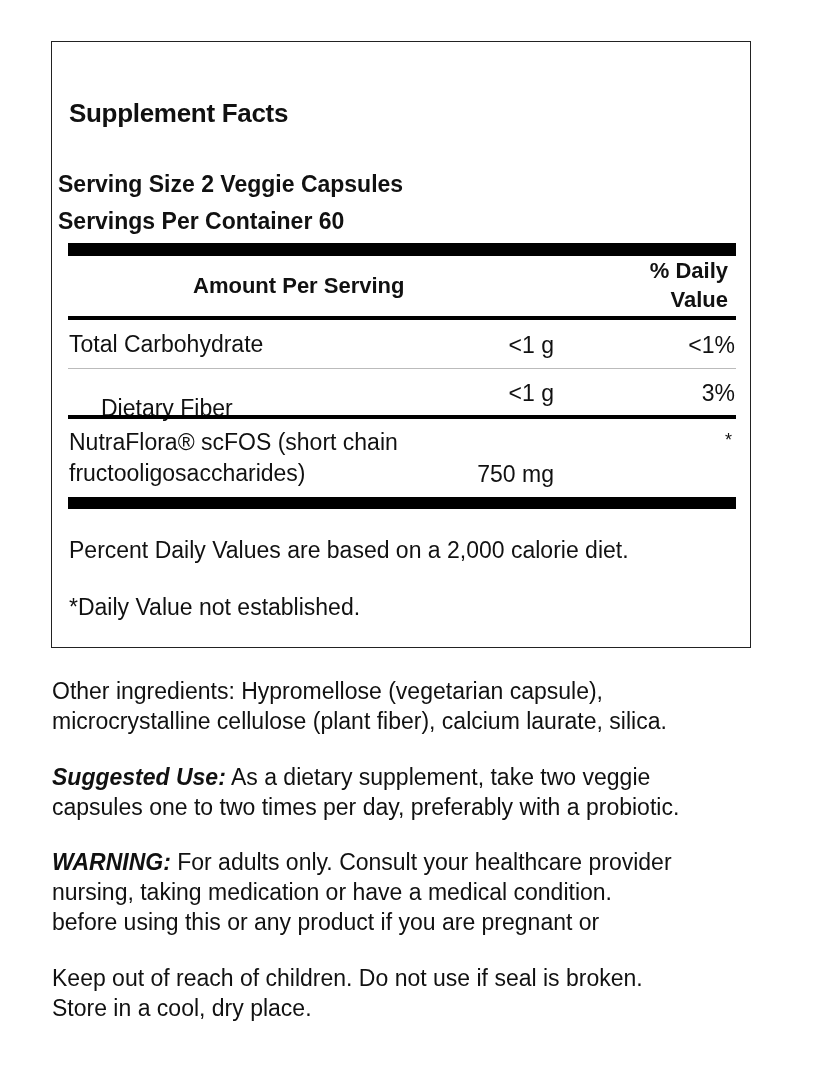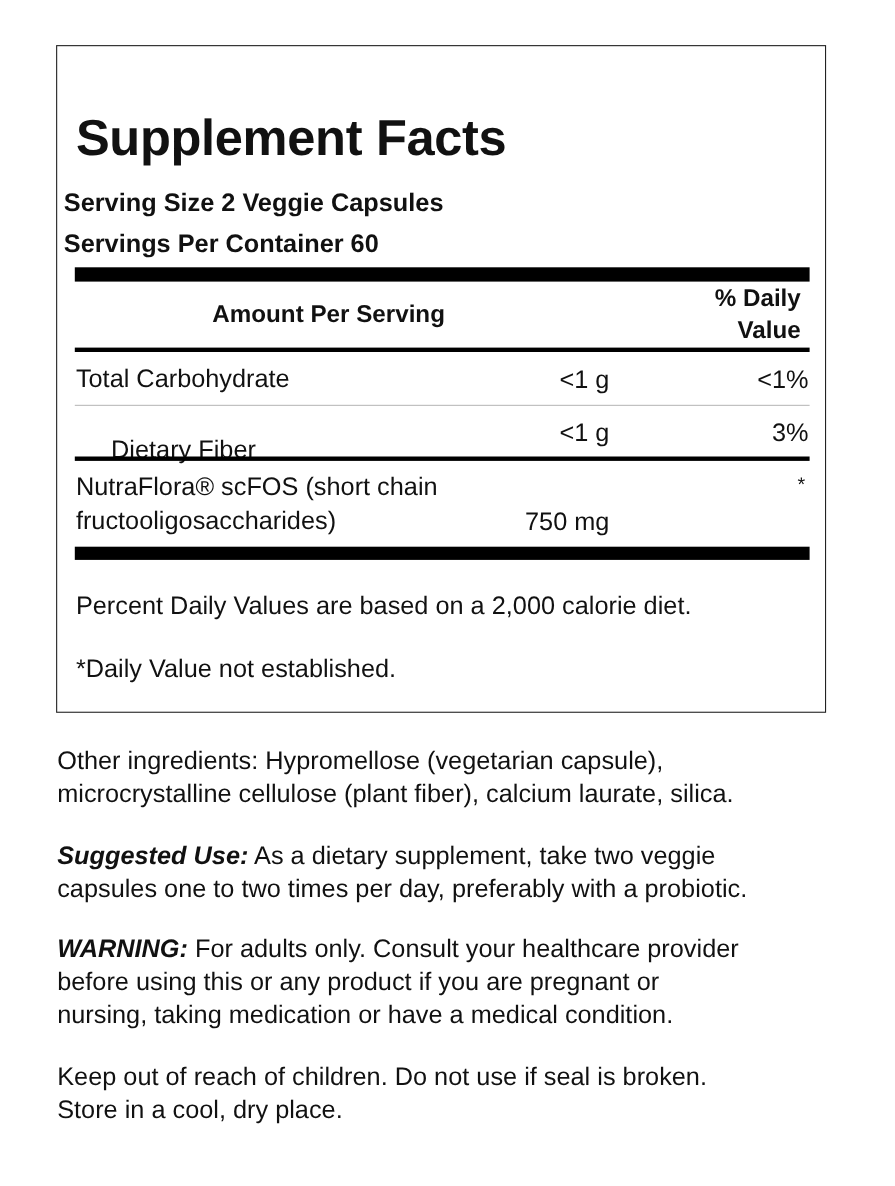--- a/index.html
+++ b/index.html
@@ -6,21 +6,21 @@
   body {
     width: 814px; height: 1078px; position: relative; overflow: hidden;
     font-family: "Liberation Sans", sans-serif; color: #111111;
   }
   .facts-box {
     position: absolute; left: 51px; top: 41px; width: 700px; height: 607px;
     border: 1px solid #222; box-sizing: border-box;
   }
   .title {
     position: absolute; left: 17px; top: 51px;
-    font-size: 46px; font-weight: bold; letter-spacing: -0.3px; line-height: 40px; margin-top: 12px;
+    font-size: 26px; font-weight: bold; letter-spacing: -0.3px; line-height: 40px;
   }
   .serving-line { position: absolute; left: 6px; font-size: 23px; line-height: 28px; font-weight: bold; }
   .bar { position: absolute; left: 16px; width: 668px; background: #000; }
   .thin { position: absolute; left: 16px; width: 668px; height: 1px; background: #bbb; }
   .cell { position: absolute; font-size: 23px; line-height: 28px; white-space: nowrap; }
   .hdr { font-weight: bold; font-size: 22px; text-align: right; }
   .right { text-align: right; }
   .lower { position: absolute; left: 52px; width: 740px; font-size: 23px; line-height: 30px; }
   .lower b { font-weight: bold; font-style: italic; }
 </style>
@@ -73,20 +73,20 @@
   <div>microcrystalline cellulose (plant fiber), calcium laurate, silica.</div>
 </div>
 
 <div class="lower" style="top:762px">
   <div><b>Suggested Use:</b><span> As a dietary supplement, take two veggie</span></div>
   <div>capsules one to two times per day, preferably with a probiotic.</div>
 </div>
 
 <div class="lower" style="top:847px">
   <div><b>WARNING:</b><span> For adults only. Consult your healthcare provider</span></div>
+  <div>nursing, taking medication or have a medical condition.</div>
   <div>before using this or any product if you are pregnant or</div>
-  <div>nursing, taking medication or have a medical condition.</div>
 </div>
 
 <div class="lower" style="top:963px">
   <div>Keep out of reach of children. Do not use if seal is broken.</div>
   <div>Store in a cool, dry place.</div>
 </div>
 
 </body></html>

